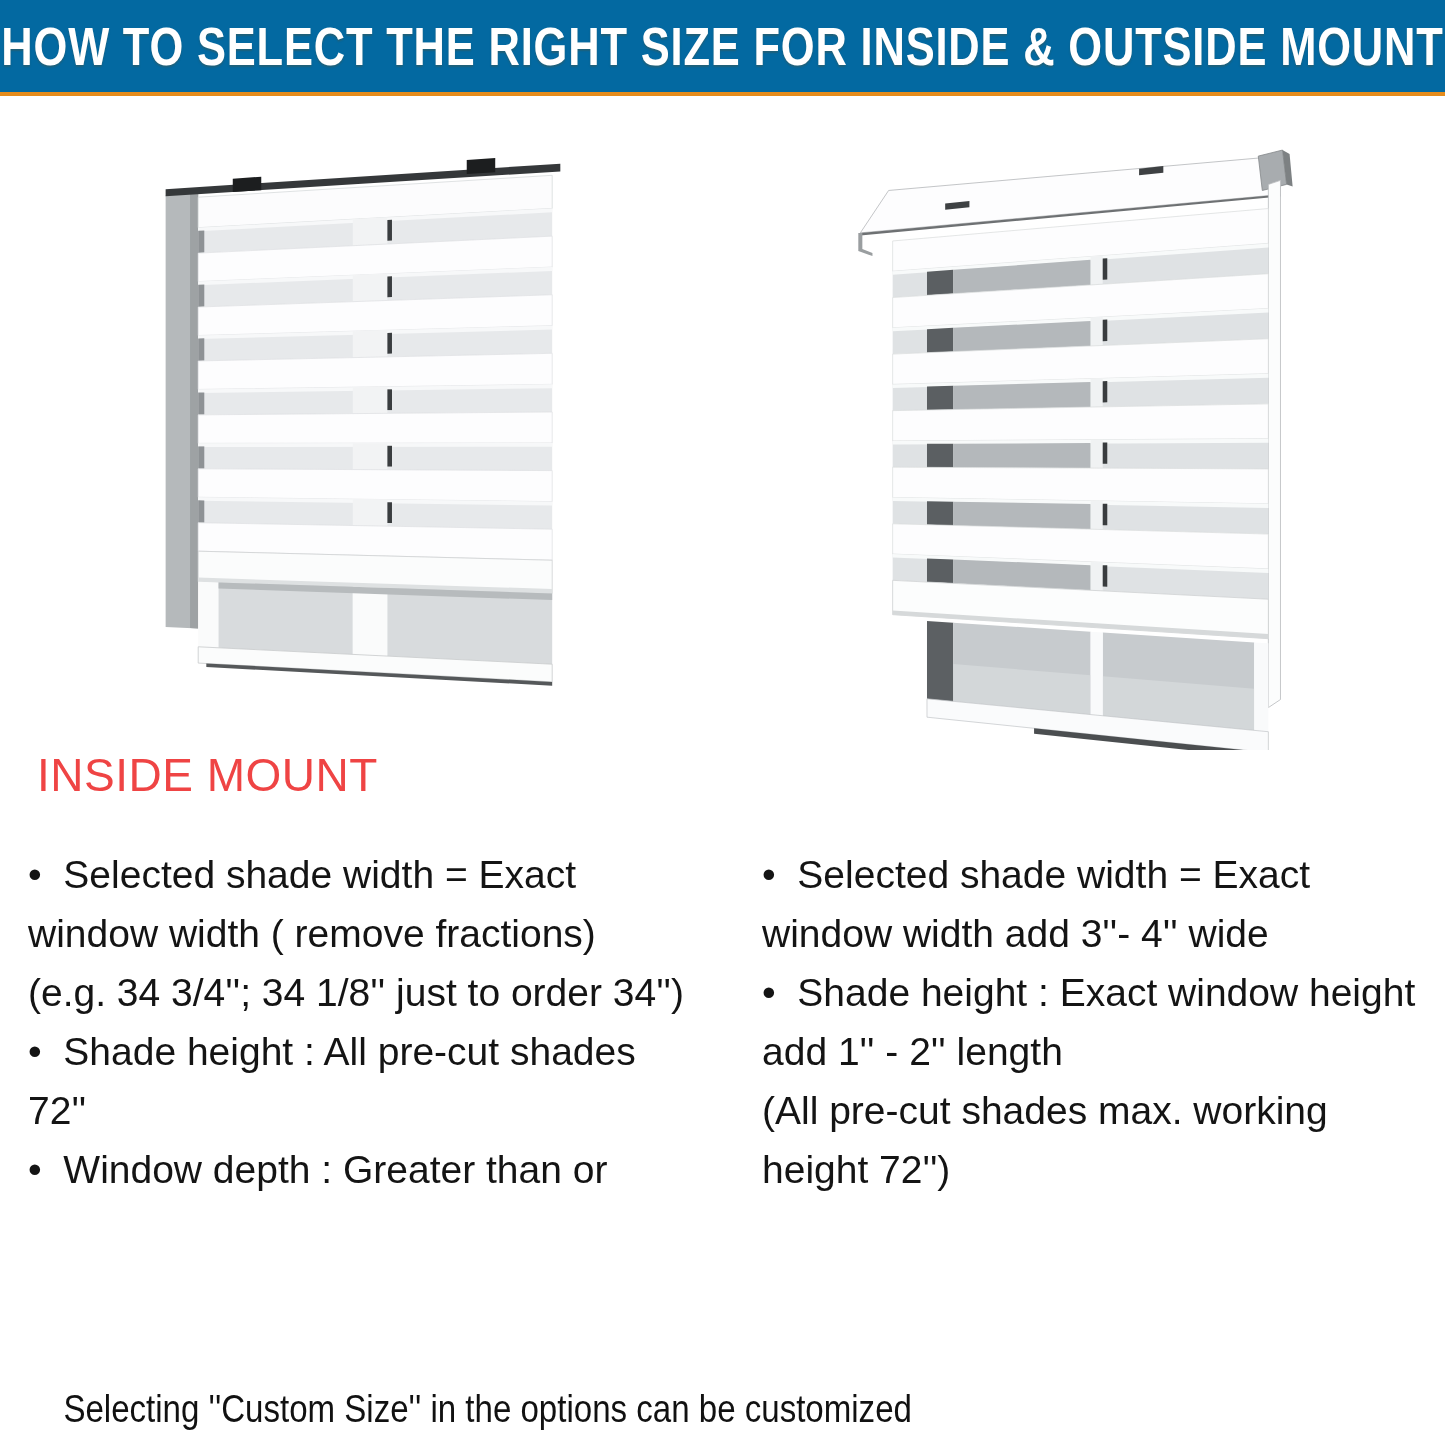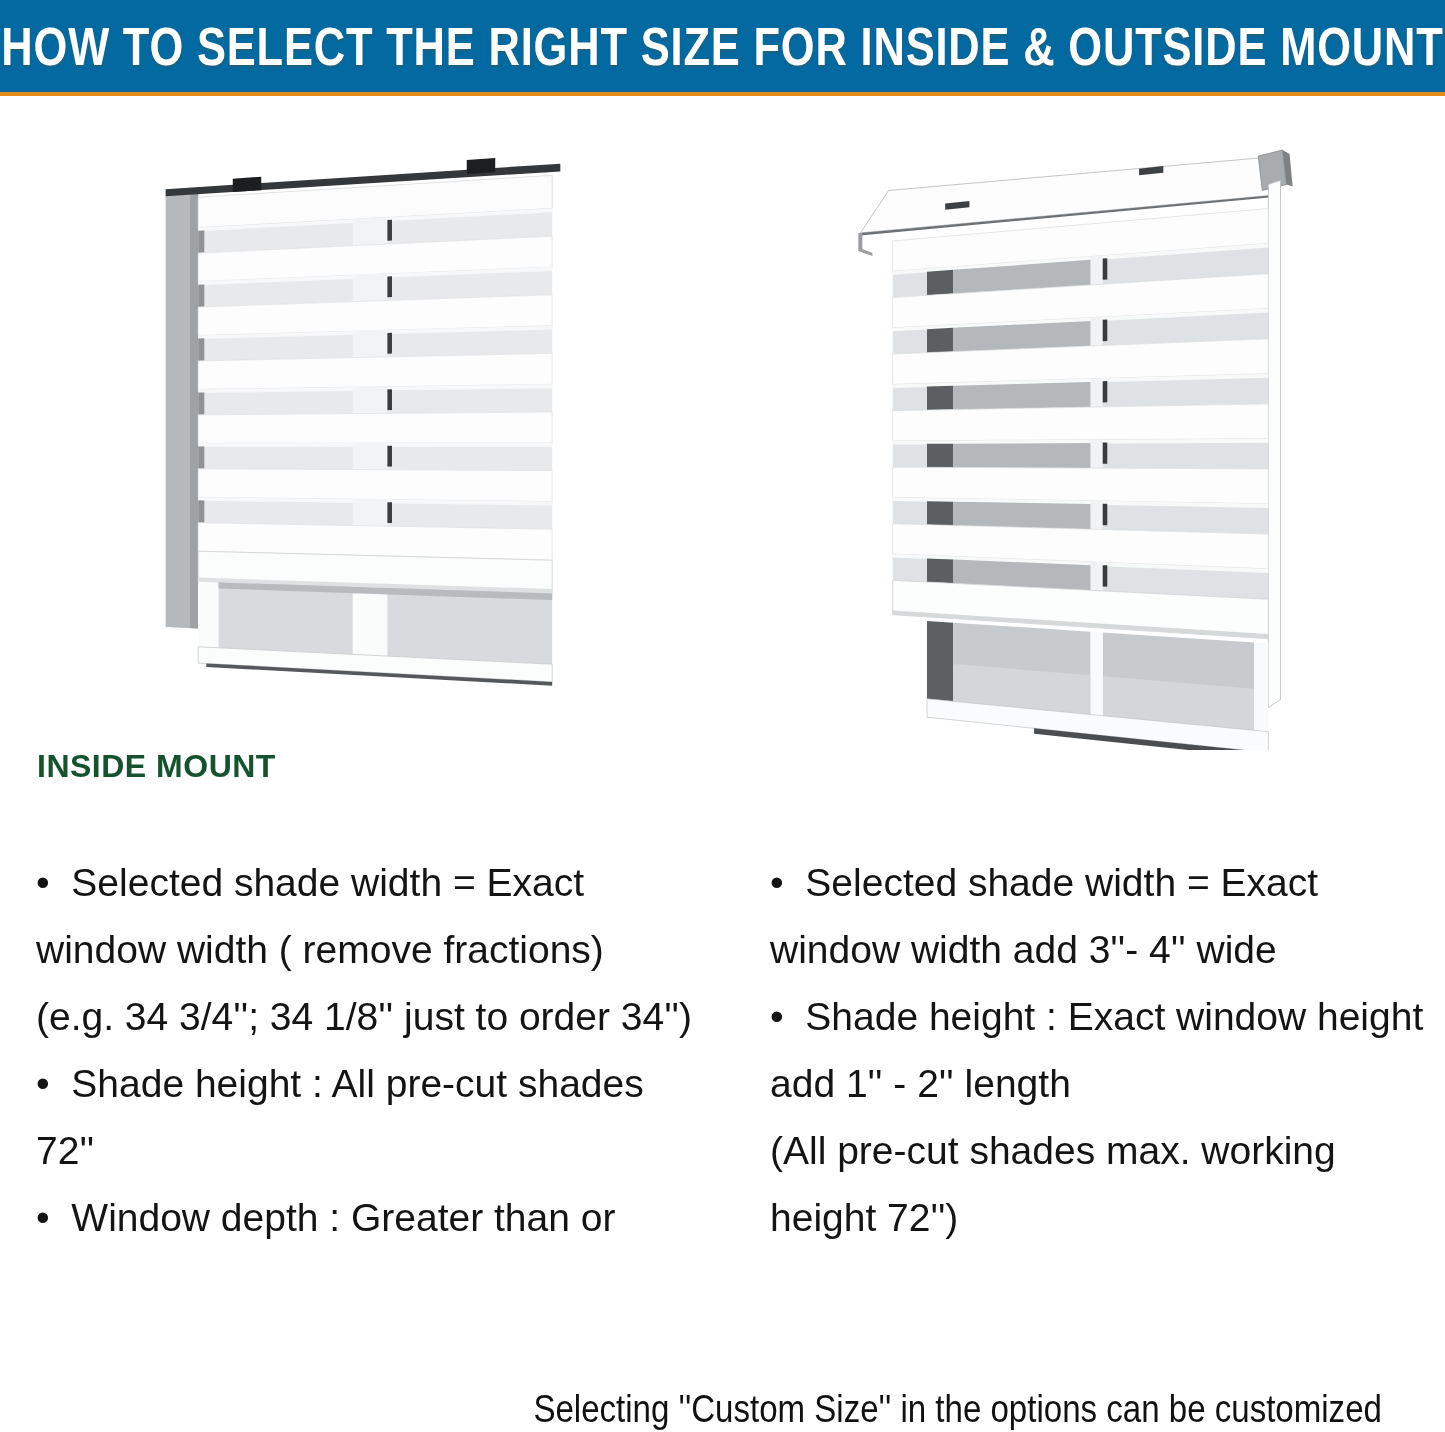--- a/index.html
+++ b/index.html
@@ -19,31 +19,31 @@
     text-shadow:0 2px 2px rgba(120,70,0,0.25);
   }
   
   .fig{position:absolute;margin:0;padding:0;}
   .fig svg{display:block;width:100%;height:100%;}
   .fig-left{left:145px;top:128px;width:438px;height:590px;}
   .fig-right{left:852px;top:144px;width:455px;height:606px;}
   
   .mount-heading{
     position:absolute;top:748px;margin:0;
-    font-size:32px;font-weight:bold;color:#14532d;letter-spacing:0.5px;white-space:nowrap;
+    font-size:46px;font-weight:normal;color:#ef4444;letter-spacing:0.5px;white-space:nowrap;
   }
   .h-inside{left:37px;}
   .h-outside{left:786px;}
   
   .notes{position:absolute;top:845px;width:700px;font-size:39px;line-height:59px;color:#141414;}
   .notes-left{left:28px;}
   .notes-right{left:762px;}
-  .notes p{margin:8px;white-space:nowrap;}
-  
-  .footer{position:absolute;left:0;top:1388px;width:1445px;text-align:right;}
+  .notes p{margin:0;white-space:nowrap;}
+  
+  .footer{position:absolute;left:0;top:1388px;width:1445px;text-align:left;}
   .footer-note{
     margin:0;display:inline-block;font-size:38px;color:#111111;
     white-space:nowrap;transform:scaleX(0.87);
   }
 </style>
 </head>
 <body>
 
 <div class="page">
 

